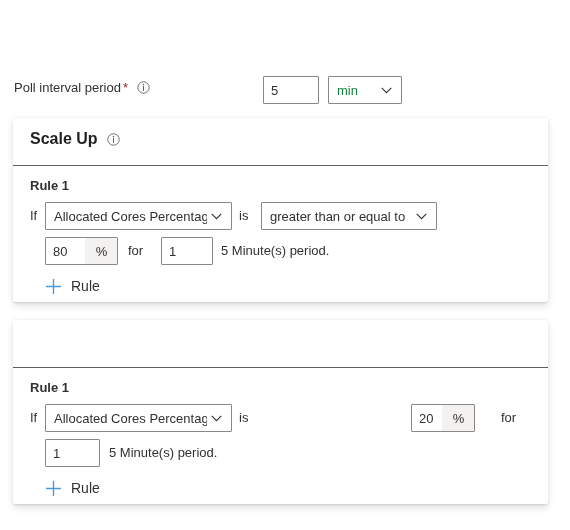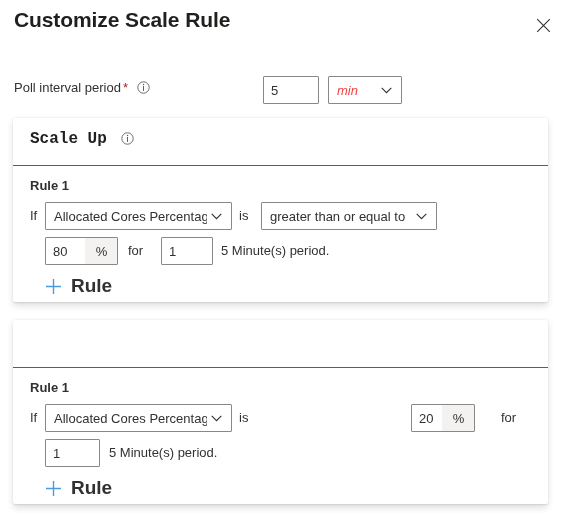--- a/index.html
+++ b/index.html
@@ -105,26 +105,25 @@
     height: 28px;
     border: 1px solid #8a8886;
     background: #ffffff;
     border-radius: 1px;
     display: flex;
     align-items: center;
     cursor: pointer;
   }
   .poll-unit-select .sel-text {
     font-size: 13px;
-    color: #ef4444;
+    color: #15803d;
     padding-left: 8px;
     flex: 1;
     white-space: nowrap;
     overflow: hidden;
-    font-style: italic;
   }
   .chev {
     width: 18px;
     margin-right: 6px;
     display: flex;
     align-items: center;
     justify-content: center;
   }
   .chev svg { display: block; }
 
@@ -136,21 +135,20 @@
     background: #ffffff;
     border-radius: 2px;
     box-shadow: 0 0.6px 1.8px rgba(0,0,0,0.10), 0 3.2px 7.2px rgba(0,0,0,0.12);
   }
   #card-scale-up   { top: 118px; height: 184px; }
   #card-scale-down { top: 320px; height: 184px; }
 
   .card-header {
     position: relative;
     height: 47px;
-    font-family: Liberation Mono, monospace;
   }
   .card-title {
     position: absolute;
     left: 17px;
     top: 12px;
     font-size: 16px;
     font-weight: 600;
     color: #201f1e;
     white-space: nowrap;
   }
@@ -274,41 +272,31 @@
   .add-rule .plus {
     width: 17px;
     height: 17px;
     display: flex;
     align-items: center;
     justify-content: center;
     margin-right: 9px;
   }
   .add-rule .plus svg { display: block; }
   .add-rule .add-label {
-    font-size: 19px;
-    font-weight: 700;
+    font-size: 14px;
+    font-weight: 400;
     color: #323130;
     white-space: nowrap;
   }
 </style>
 </head>
 <body>
 
 <div class="panel">
 
-  <div class="panel-header">
-    <div class="panel-title">Customize Scale Rule</div>
-    <button class="close-button">
-      <span>
-        <svg width="15" height="15" viewBox="0 0 15 15">
-          <path d="M1.2 1.2 L13.8 13.8 M13.8 1.2 L1.2 13.8" stroke="#323130" stroke-width="1.1" fill="none"></path>
-        </svg>
-      </span>
-    </button>
-  </div>
 
   <div class="poll-row">
     <div class="poll-label">
       <span>Poll interval period</span><span class="req-star">*</span>
       <span class="info-icon">
         <svg width="13" height="13" viewBox="0 0 13 13">
           <circle cx="6.5" cy="6.5" r="5.7" fill="none" stroke="#605e5c" stroke-width="0.9"></circle>
           <circle cx="6.5" cy="3.6" r="0.75" fill="#605e5c"></circle>
           <path d="M6.5 5.4 L6.5 9.5" stroke="#605e5c" stroke-width="1" stroke-linecap="round"></path>
         </svg>

